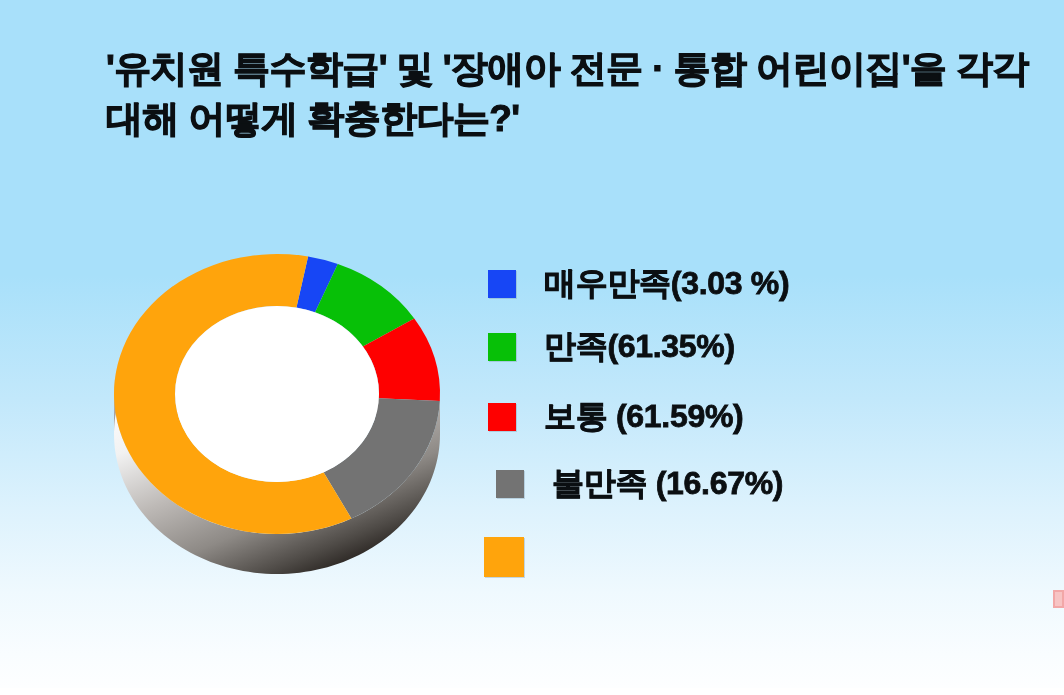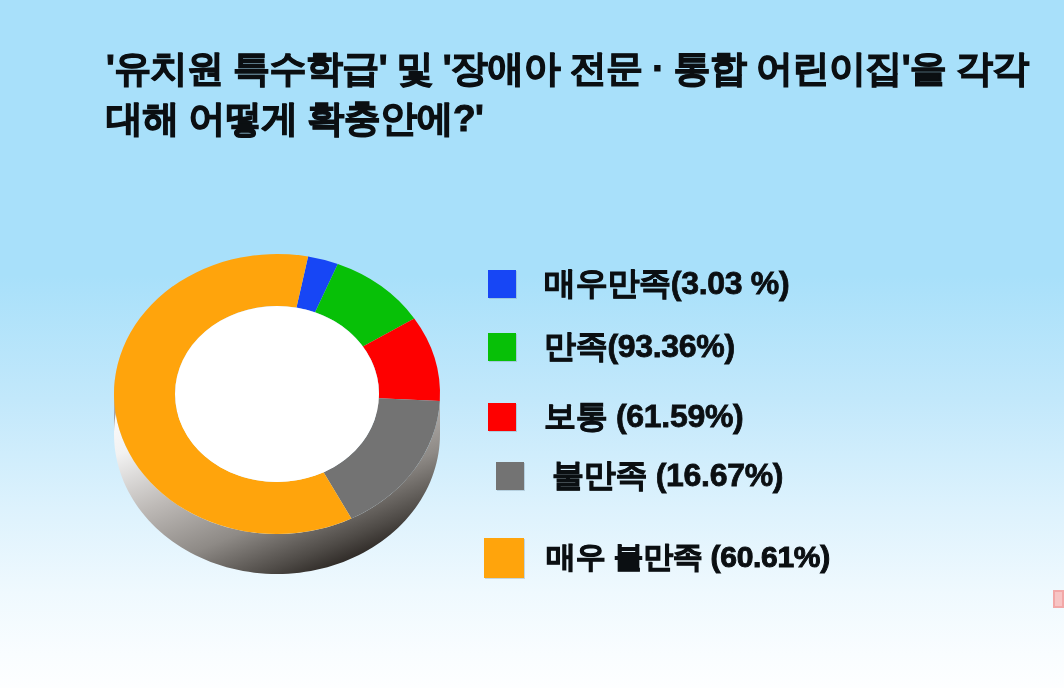--- a/index.html
+++ b/index.html
@@ -71,21 +71,21 @@
   }
   .legend-row {
     position: absolute;
     left: 0;
     display: flex;
     align-items: center;
   }
   .legend-row.r0 { top: 0px; }
   .legend-row.r1 { top: 63px; }
   .legend-row.r2 { top: 133px; }
-  .legend-row.r3 { top: 192px; padding-left: 8px; }
+  .legend-row.r3 { top: 200px; padding-left: 8px; }
   .legend-row.r4 { top: 275px; }
 
   .legend-swatch {
     width: 28px;
     height: 28px;
     flex: none;
     margin-right: 28px;
     box-shadow: 1px 1px 0 rgba(120,150,170,0.35);
   }
   .legend-row.r4 .legend-swatch {
@@ -120,21 +120,21 @@
     box-sizing: border-box;
   }
 </style>
 </head>
 <body>
 
 <div id="poster">
 
   <div id="title-block">
     <span class="title-line">'유치원 특수학급' 및 '장애아 전문 · 통합 어린이집'을 각각</span>
-    <span class="title-line">대해 어떻게 확충안에?'</span>
+    <span class="title-line">대해 어떻게 확충한다는?'</span>
   </div>
 
   <div id="donut-chart">
     <svg id="donut-svg" viewBox="0 0 410 410">
       <defs>
         <linearGradient id="outerWallGrad" x1="0" y1="0" x2="0.75" y2="1">
           <stop offset="0%" stop-color="#ffffff"></stop>
           <stop offset="22%" stop-color="#f2f2f2"></stop>
           <stop offset="46%" stop-color="#bdb9b6"></stop>
           <stop offset="68%" stop-color="#8e8a86"></stop>
@@ -178,31 +178,30 @@
     </svg>
   </div>
 
   <div id="legend">
     <div class="legend-row r0">
       <span class="legend-swatch" style="background: rgb(23, 70, 245);"></span>
       <span class="legend-label">매우만족(3.03 %)</span>
     </div>
     <div class="legend-row r1">
       <span class="legend-swatch" style="background: rgb(7, 192, 7);"></span>
-      <span class="legend-label">만족(93.36%)</span>
+      <span class="legend-label">만족(61.35%)</span>
     </div>
     <div class="legend-row r2">
       <span class="legend-swatch" style="background: rgb(254, 0, 0);"></span>
       <span class="legend-label">보통 (61.59%)</span>
     </div>
     <div class="legend-row r3">
       <span class="legend-swatch" style="background: rgb(115, 115, 115);"></span>
       <span class="legend-label">불만족 (16.67%)</span>
     </div>
     <div class="legend-row r4">
       <span class="legend-swatch" style="background: rgb(255, 164, 12);"></span>
-      <span class="legend-label">매우 불만족 (60.61%)</span>
     </div>
   </div>
 
   <div id="edge-artifact"></div>
 
 </div>
 
 </body></html>

